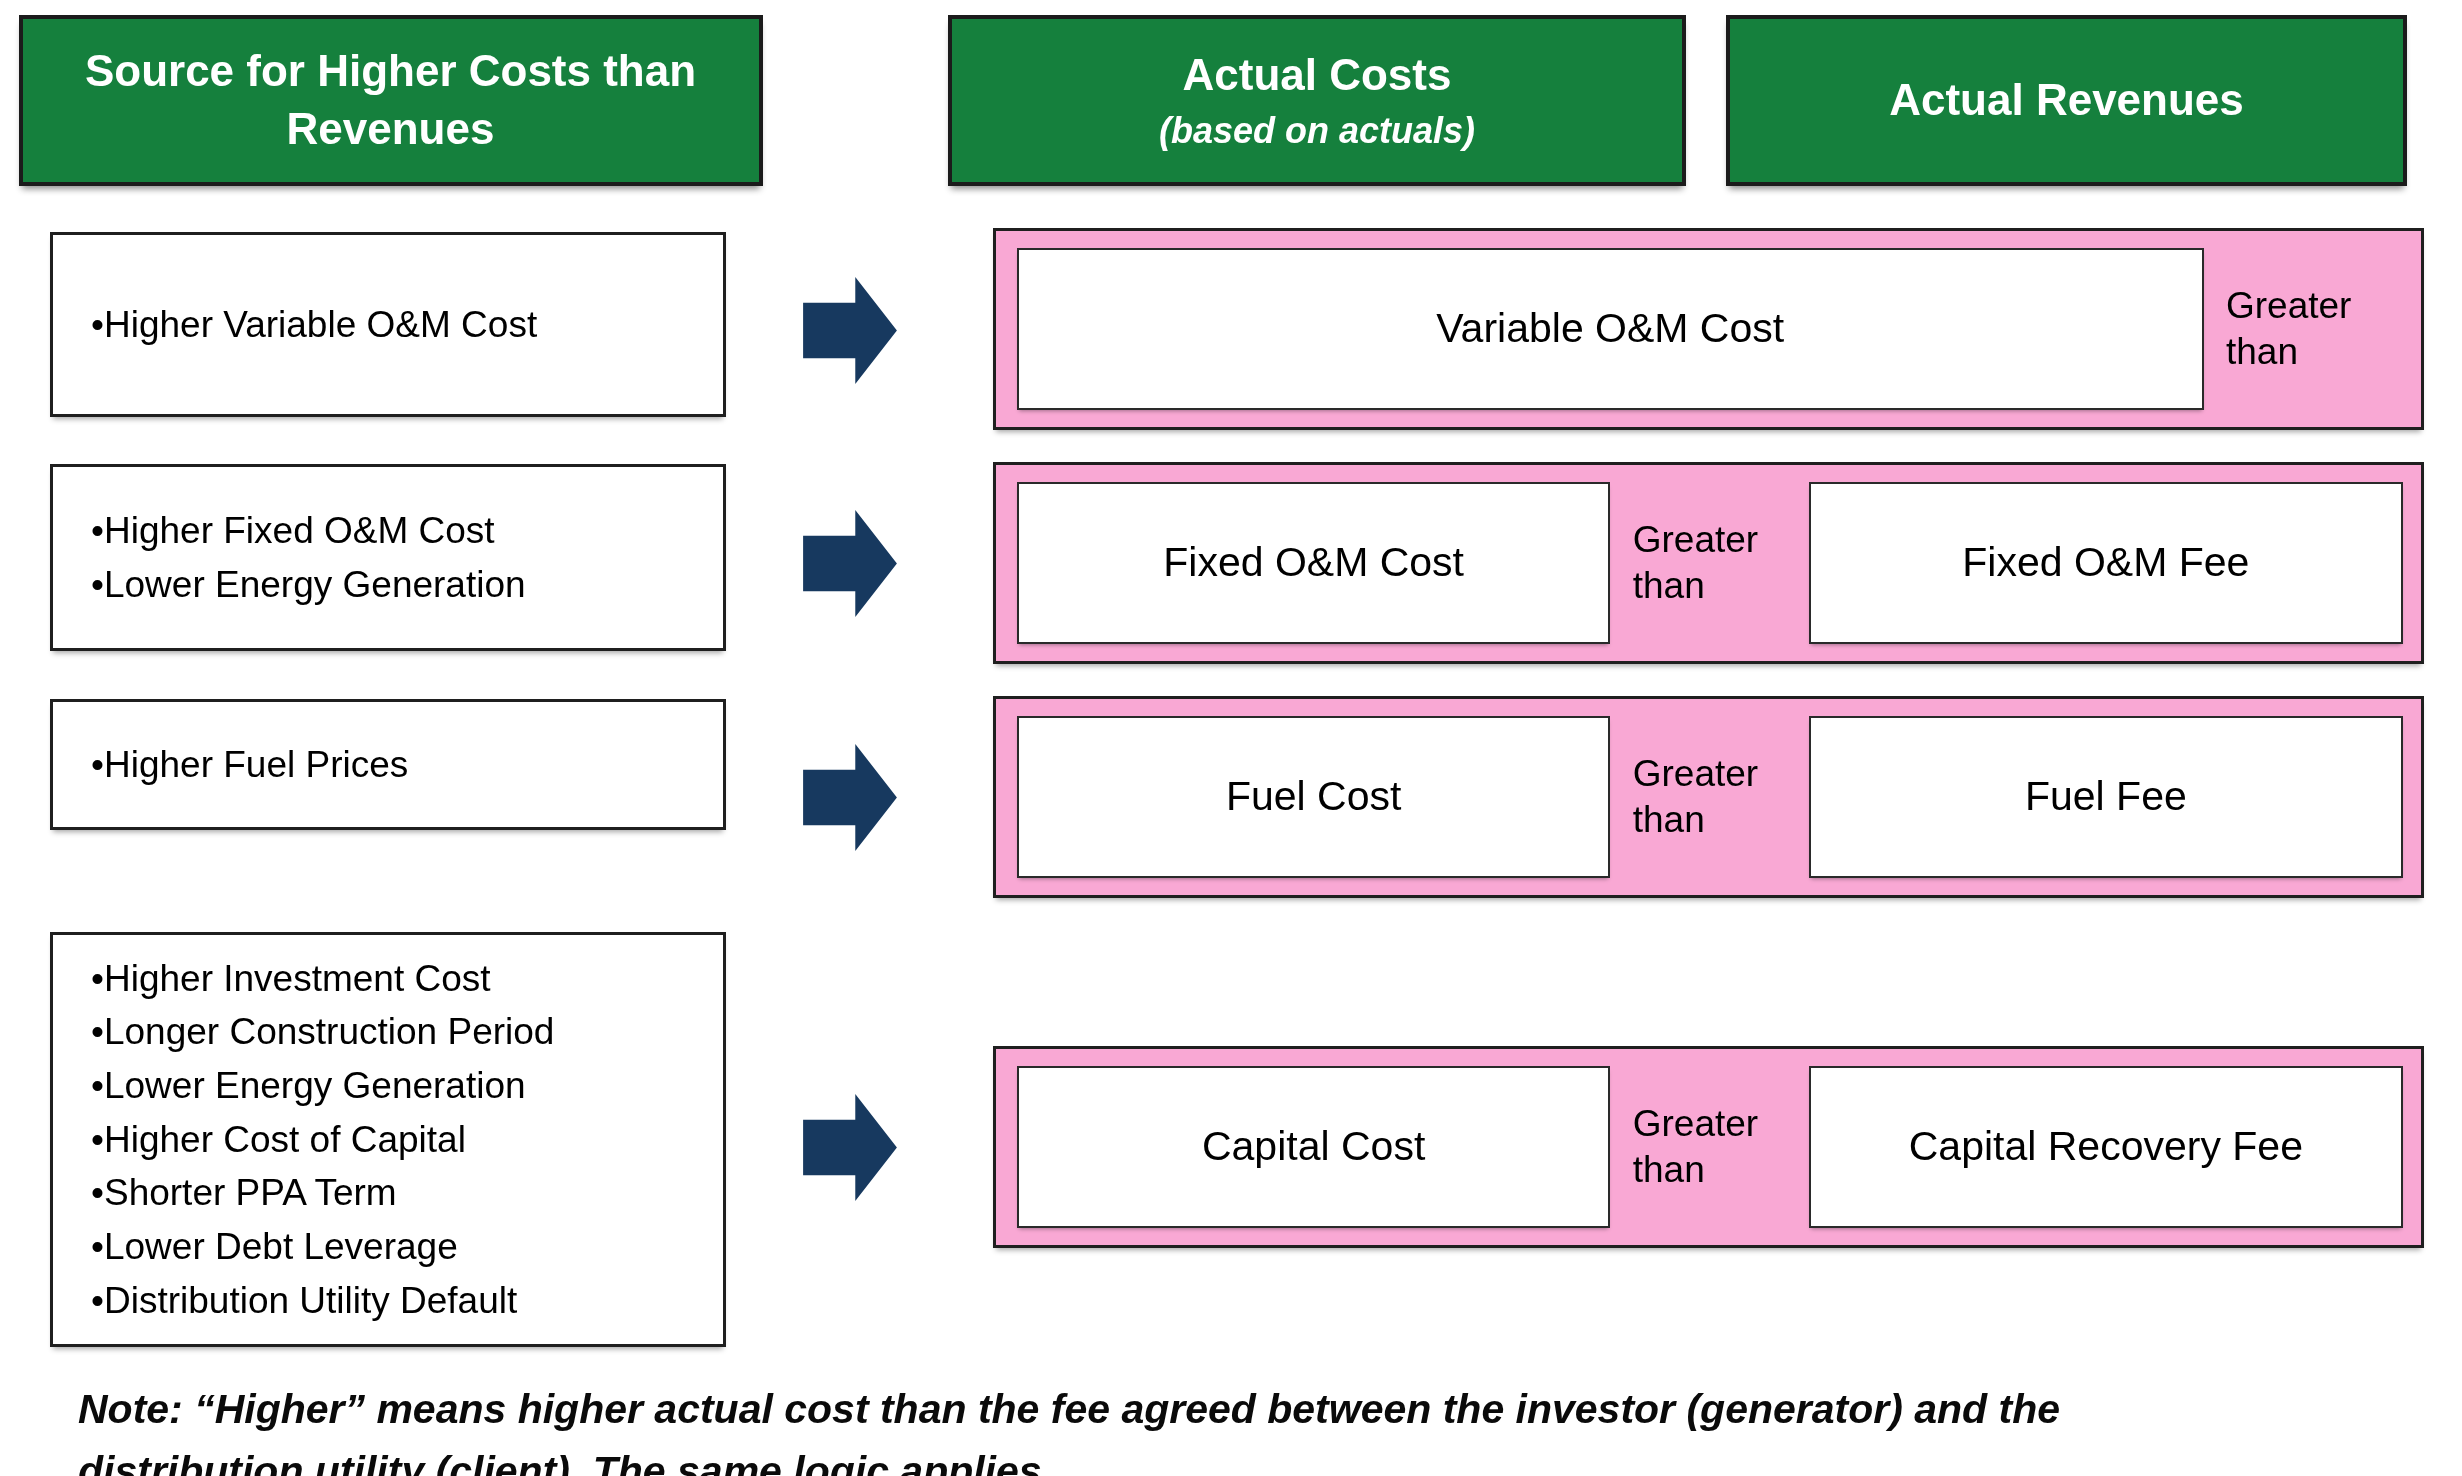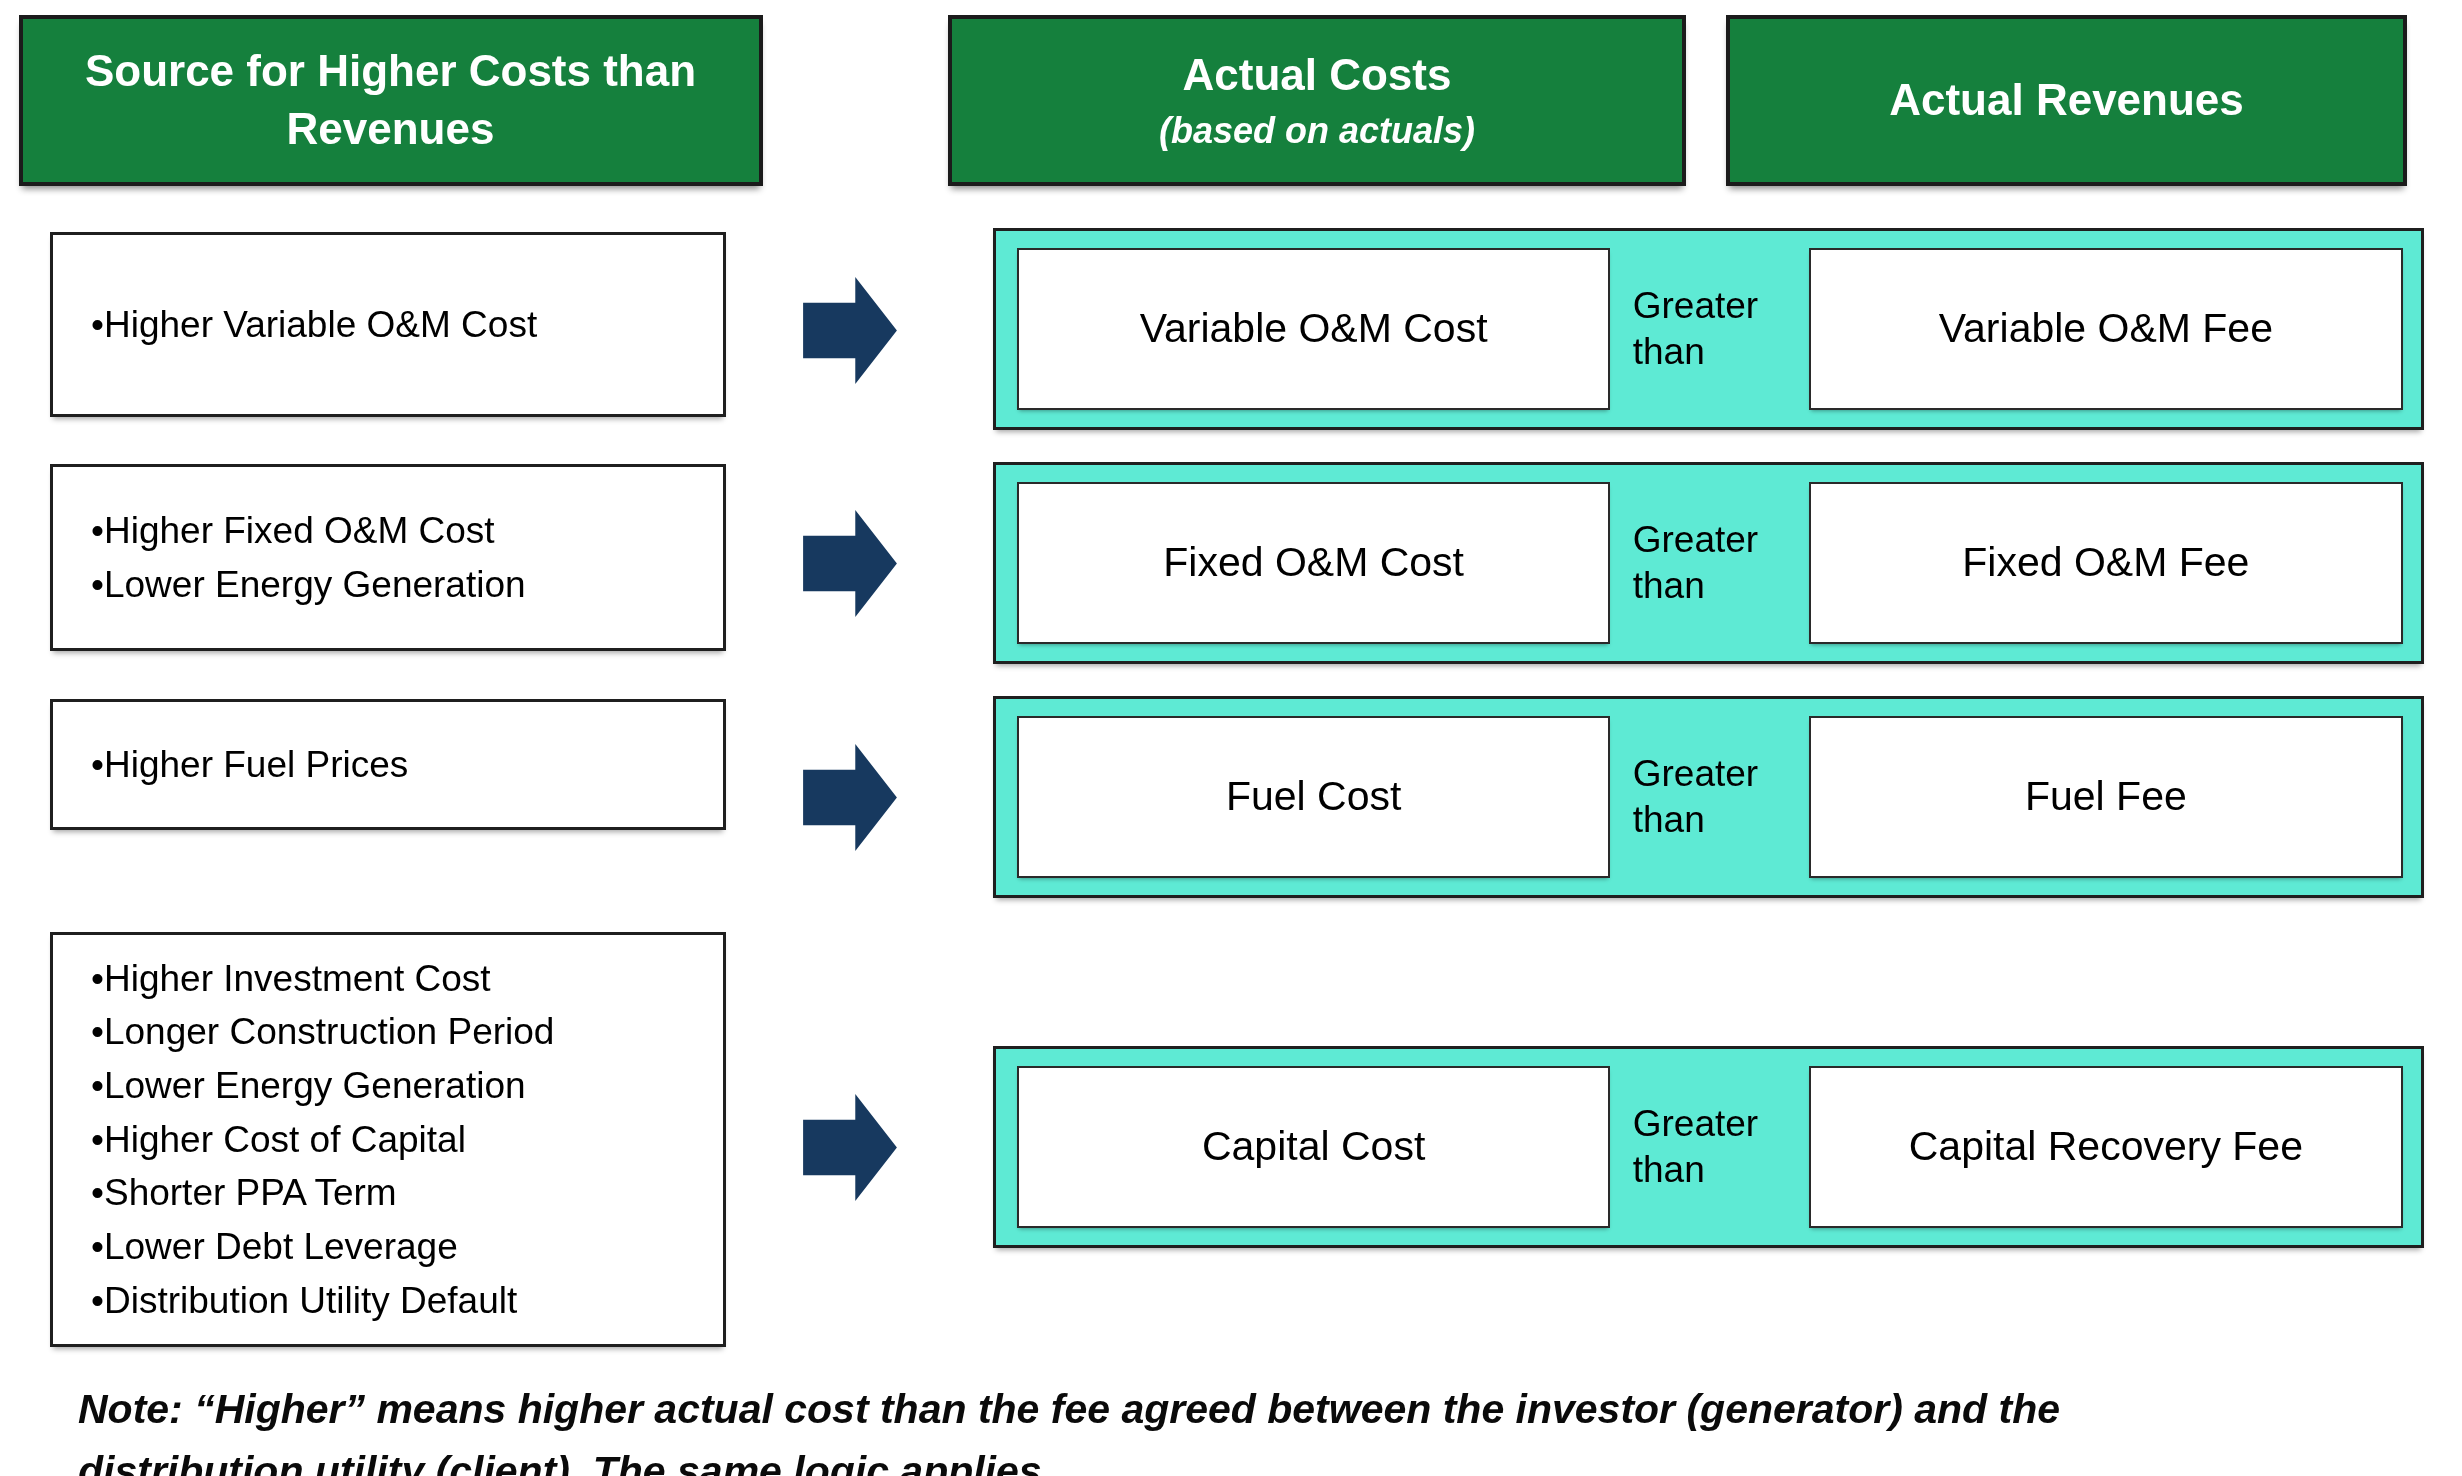--- a/index.html
+++ b/index.html
@@ -61,21 +61,21 @@
     left: 803px;
     width: 94px;
     height: 107px;
   }
 
   .comp-box {
     position: absolute;
     left: 993px;
     width: 1431px;
     height: 202px;
-    background: #5eead4;
+    background: #f9a8d4;
     border: 3.3px solid #1f1f1f;
     box-shadow: 0 4.6px 5.3px -2.6px rgba(0,0,0,0.35);
     display: flex;
     align-items: stretch;
     padding: 16.6px 18.5px 16.6px 21px;
   }
   .inner-box {
     flex: 1 1 0;
     background: #ffffff;
     border: 2.6px solid #2a2a2a;
@@ -149,23 +149,20 @@
         </ul>
     </div>
     <svg class="arrow" viewBox="0 0 142 162" xmlns="http://www.w3.org/2000/svg">
       <polygon points="0,39 79,39 79,0 142,81 79,162 79,123 0,123" fill="#17395F"></polygon>
     </svg>
     <div class="comp-box">
       <div class="inner-box">
         <span>Variable O&amp;M Cost</span>
       </div>
       <div class="relation">Greater than</div>
-      <div class="inner-box">
-        <span>Variable O&amp;M Fee</span>
-      </div>
     </div>
   </div>
 
   <div class="row r2">
     <div class="source-box">
       <ul class="bullet-list">
           <li>Higher Fixed O&amp;M Cost</li>
           <li>Lower Energy Generation</li>
         </ul>
     </div>

